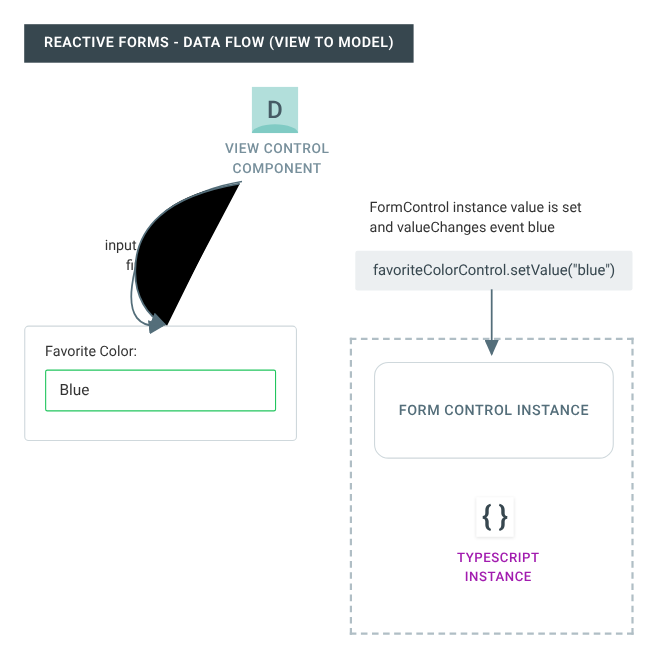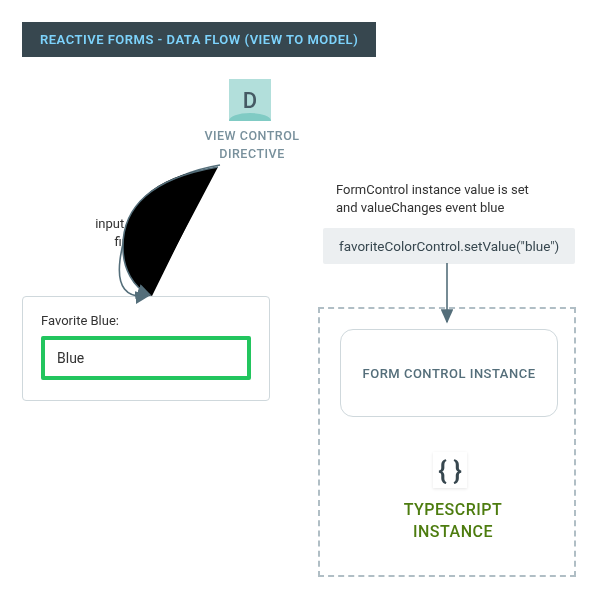--- a/index.html
+++ b/index.html
@@ -9,21 +9,21 @@
       width: 600px;
       height: 592px;
       position: relative;
       overflow: hidden;
     }
     .header {
       position: absolute;
       top: 22px;
       left: 22px;
       background: #37474f;
-      color: #7dd3fc;
+      color: #ffffff;
       padding: 10px 18px;
       font-size: 13px;
       font-weight: 600;
       letter-spacing: 0.5px;
     }
     .directive-box {
       position: absolute;
       top: 79px;
       left: 229px;
       width: 42px;
@@ -98,21 +98,21 @@
       border-radius: 4px;
       padding: 16px 18px;
     }
     .form-card-label {
       font-size: 13px;
       color: #333;
       margin-bottom: 8px;
     }
     .form-card-input {
       width: 100%;
-      border: 4px solid #22c55e;
+      border: 1px solid #22c55e;
       border-radius: 2px;
       padding: 10px 12px;
       font-size: 14px;
       color: #333;
       font-family: inherit;
       background: #fff;
     }
     .dashed-container {
       position: absolute;
       top: 307px;
@@ -152,22 +152,22 @@
       color: #37474f;
       background: #fff;
       box-shadow: 0 1px 3px rgba(0,0,0,0.1);
     }
     .ts-label {
       position: absolute;
       top: 190px;
       left: 78px;
       width: 110px;
       text-align: center;
-      color: #4d7c0f;
-      font-size: 16px;
+      color: #a21caf;
+      font-size: 12px;
       font-weight: 500;
       letter-spacing: 0.5px;
       line-height: 1.4;
     }
     .arrow-svg {
       position: absolute;
       top: 0;
       left: 0;
       width: 600px;
       height: 592px;
@@ -179,39 +179,39 @@
 
 <div class="header">
   <span>REACTIVE FORMS - DATA FLOW (VIEW TO MODEL)</span>
 </div>
 
 <div class="directive-box">
   <span>D</span>
 </div>
 <div class="directive-label">
   <span>VIEW CONTROL</span><br>
-  <span>DIRECTIVE</span>
+  <span>COMPONENT</span>
 </div>
 
 <div class="event-annotation">
   <span>FormControl instance value is set</span><br>
   <span>and valueChanges event blue</span>
 </div>
 
 <div class="code-box">
   <span>favoriteColorControl.setValue("blue")</span>
 </div>
 
 <div class="input-label">
   <span>input event</span><br>
   <span>fires</span>
 </div>
 
 <div class="form-card">
-  <div class="form-card-label">Favorite Blue:</div>
+  <div class="form-card-label">Favorite Color:</div>
   <input class="form-card-input" type="text" value="Blue" style="">
 </div>
 
 <div class="dashed-container">
   <div class="instance-box">
     <span>FORM CONTROL INSTANCE</span>
   </div>
   <div class="braces-icon">
     <span>{ }</span>
   </div>

